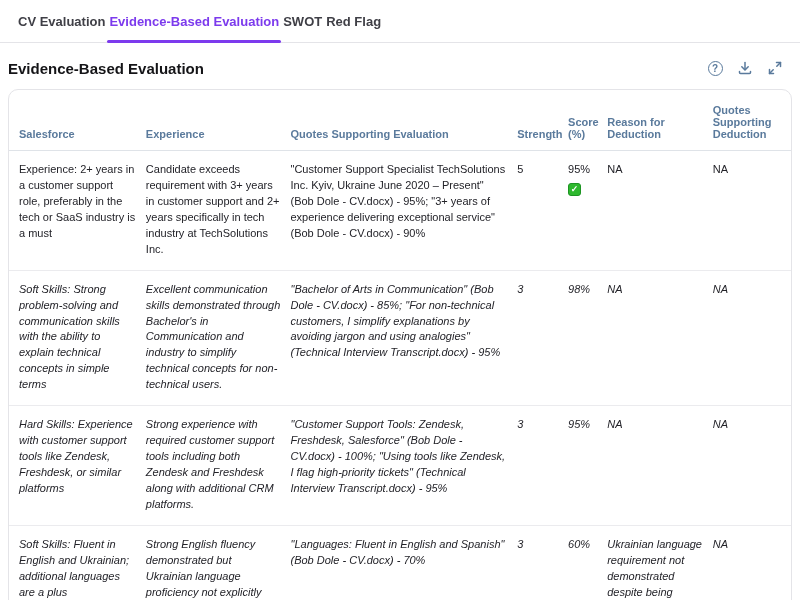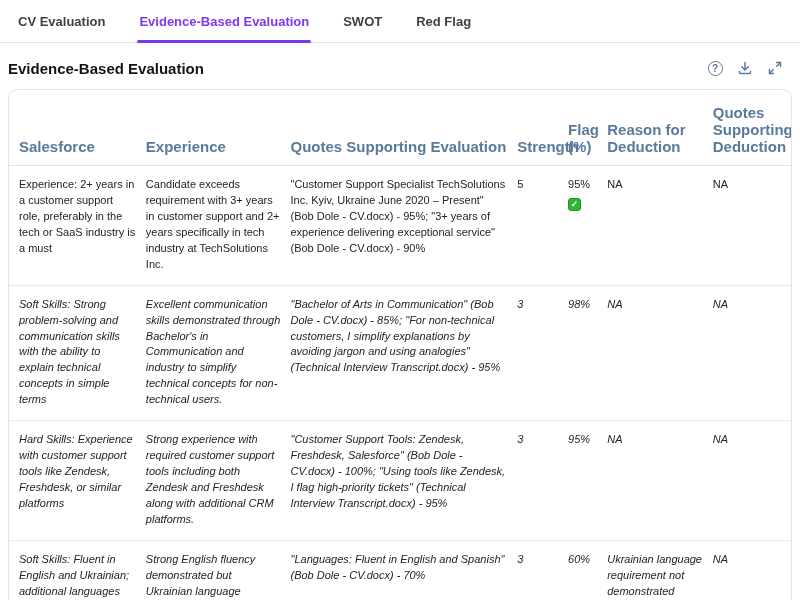--- a/index.html
+++ b/index.html
@@ -1,33 +1,33 @@
 <!DOCTYPE html>
 <html><head>
 <meta charset="utf-8">
 <style>
   * { margin:0; padding:0; box-sizing:border-box; }
   html,body { width:800px; height:600px; overflow:hidden; background:#ffffff;
     font-family:"Liberation Sans", sans-serif; }
-  .tabbar { display:flex; gap:30px; padding:14px 16px 0 16px; border-bottom:1px solid #e4e4e8; }
+  .tabbar { display:flex; padding:14px 16px 0 16px; border-bottom:1px solid #e4e4e8; }
   .tab { font-size:13px; font-weight:600; color:#3f3f46; padding:0 2px 13px 2px;
     cursor:pointer; white-space:nowrap; position:relative; }
   .tab.active { color:#7c3aed; }
   .tab.active::after { content:""; position:absolute; left:0; right:0; bottom:-1px;
     height:3px; border-radius:3px; background:#7c3aed; }
   .page-header { display:flex; align-items:center; justify-content:space-between;
     padding:16px 16px 12px 8px; }
   .page-title { font-size:15px; font-weight:700; color:#141417; }
   .header-icons { display:flex; align-items:center; gap:12px; color:#5a7a9c; }
   .icon-btn { width:18px; height:18px; display:flex; align-items:center; justify-content:center; cursor:pointer; }
   .help-circle { width:15px; height:15px; border:1.4px solid #5a7a9c; border-radius:50%;
     font-size:10px; font-weight:700; color:#5a7a9c; display:flex; align-items:center; justify-content:center; }
   .card { margin:0 8px; border:1px solid #e4e4e8; border-radius:10px; overflow:hidden; }
   table { width:100%; border-collapse:collapse; table-layout:fixed; }
-  th { font-size:15px; font-weight:600; color:#5a7a9c; text-align:left;
+  th { font-size:11px; font-weight:600; color:#5a7a9c; text-align:left;
     vertical-align:bottom; padding:14px 10px 10px 0; border-bottom:1px solid #dfe3e8; }
   td { font-size:11px; color:#232329; vertical-align:top; line-height:1.45;
     padding:11px 10px 12px 0;margin-top:26px; }
   tbody tr + tr td { border-top:1px solid #ebebee;font-style:italic; }
   th:first-child, td:first-child { padding-left:10px; }
   .check-badge { display:inline-flex; align-items:center; justify-content:center;
     width:13px; height:13px; margin-top:5px; background:#2eb82e; border:1px solid #1d9423;
     border-radius:3px; color:#ffffff; font-size:9px; font-weight:700; line-height:1; }
 </style>
 </head>
@@ -74,21 +74,21 @@
         <col style="width:5%">
         <col style="width:13.5%">
         <col style="width:10%">
     </colgroup>
     <thead>
         <tr>
           <th>Salesforce</th>
           <th>Experience</th>
           <th>Quotes Supporting Evaluation</th>
           <th>Strength</th>
-          <th>Flag (%)</th>
+          <th>Score (%)</th>
           <th>Reason for Deduction</th>
           <th>Quotes Supporting Deduction</th>
         </tr>
       </thead>
     <tbody>
         <tr>
           <td>Experience: 2+ years in a customer support role, preferably in the tech or SaaS industry is a must</td>
           <td>Candidate exceeds requirement with 3+ years in customer support and 2+ years specifically in tech industry at TechSolutions Inc.</td>
           <td>"Customer Support Specialist TechSolutions Inc. Kyiv, Ukraine June 2020 – Present" (Bob Dole - CV.docx) - 95%; "3+ years of experience delivering exceptional service" (Bob Dole - CV.docx) - 90%</td>
           <td>5</td>

